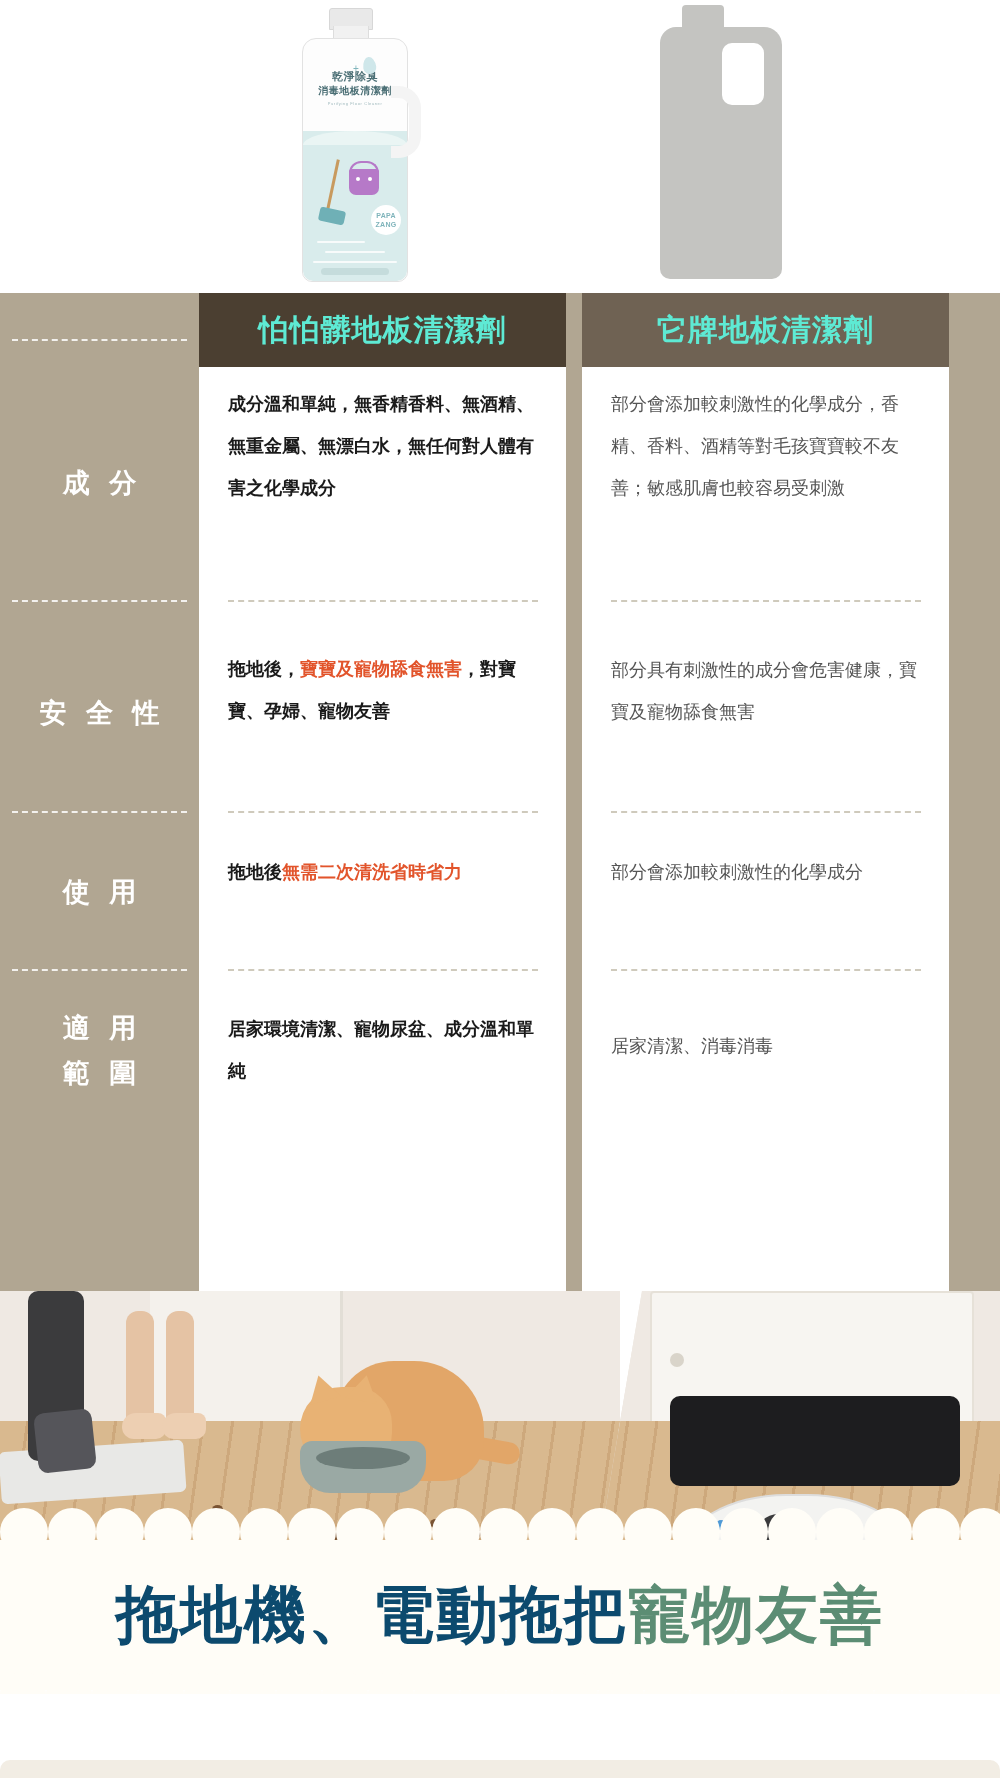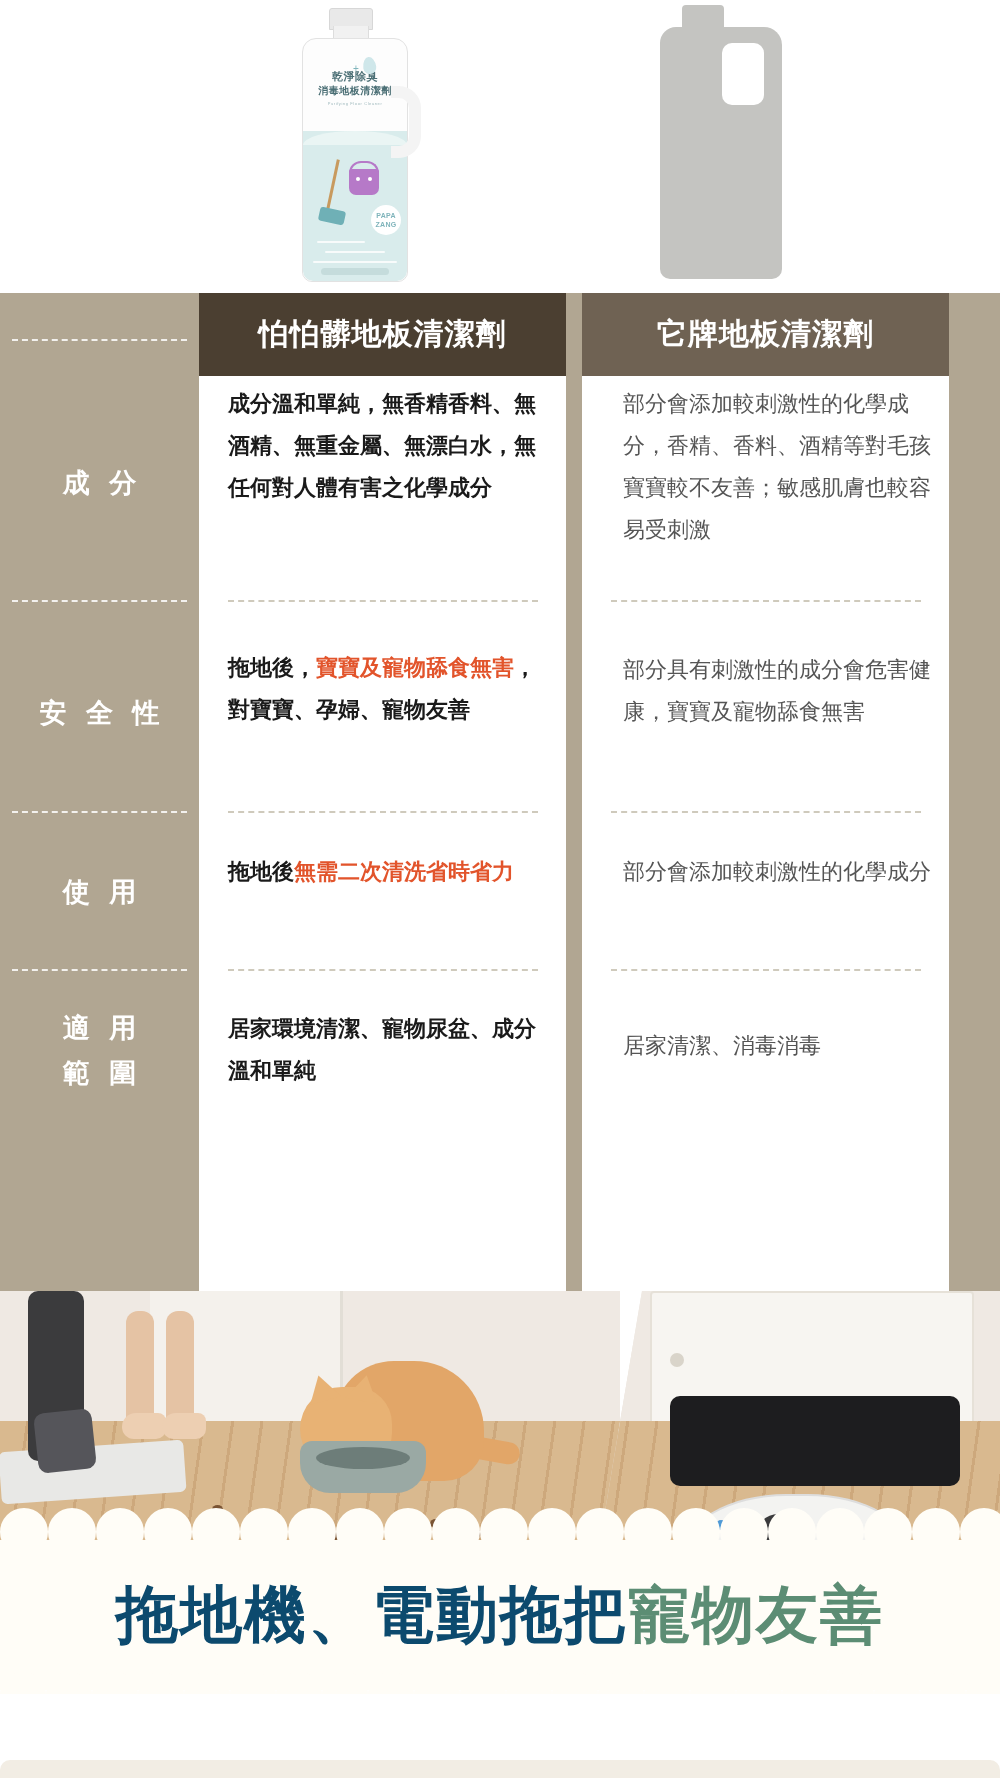--- a/index.html
+++ b/index.html
@@ -250,25 +250,25 @@
     background: #ffffff;
   }
   .col-other {
     position: absolute;
     left: 582px; top: 0;
     width: 367px;
     height: 998px;
     background: #ffffff;
   }
   .hdr {
-    height: 83px;
+    height: 74px;
     display: flex;
     align-items: center;
     justify-content: center;
-    color: #ffffff;
+    color: #5eead4;
     font-size: 30px;
     font-weight: bold;
     letter-spacing: 1px;
   }
   .hdr-own { background: #4b3f31; }
   .hdr-other { background: #6f6253; }
 
   .rowlabel {
     position: absolute;
     left: 0;
@@ -290,35 +290,34 @@
   .dash-cell {
     position: absolute;
     width: 310px;
     border-top: 2px dashed #cfcabc;
   }
   .dash-own { left: 228px; }
   .dash-other { left: 611px; }
 
   .cell {
     position: absolute;
-    font-size: 22px;
+    font-size: 18px;
     line-height: 42px;
     color: #333333;
   }
   .cell-own {
     left: 228px;
     width: 320px;
     font-weight: bold;
     color: #1a1a1a;
   }
   .cell-other {
     left: 611px;
     width: 320px;
     color: #555555;
-    margin-left: 12px;
   }
   .hl { color: #e2542b; }
 
   
   .photos {
     position: absolute;
     left: 0; top: 1291px;
     width: 1000px;
     height: 250px;
     overflow: hidden;

